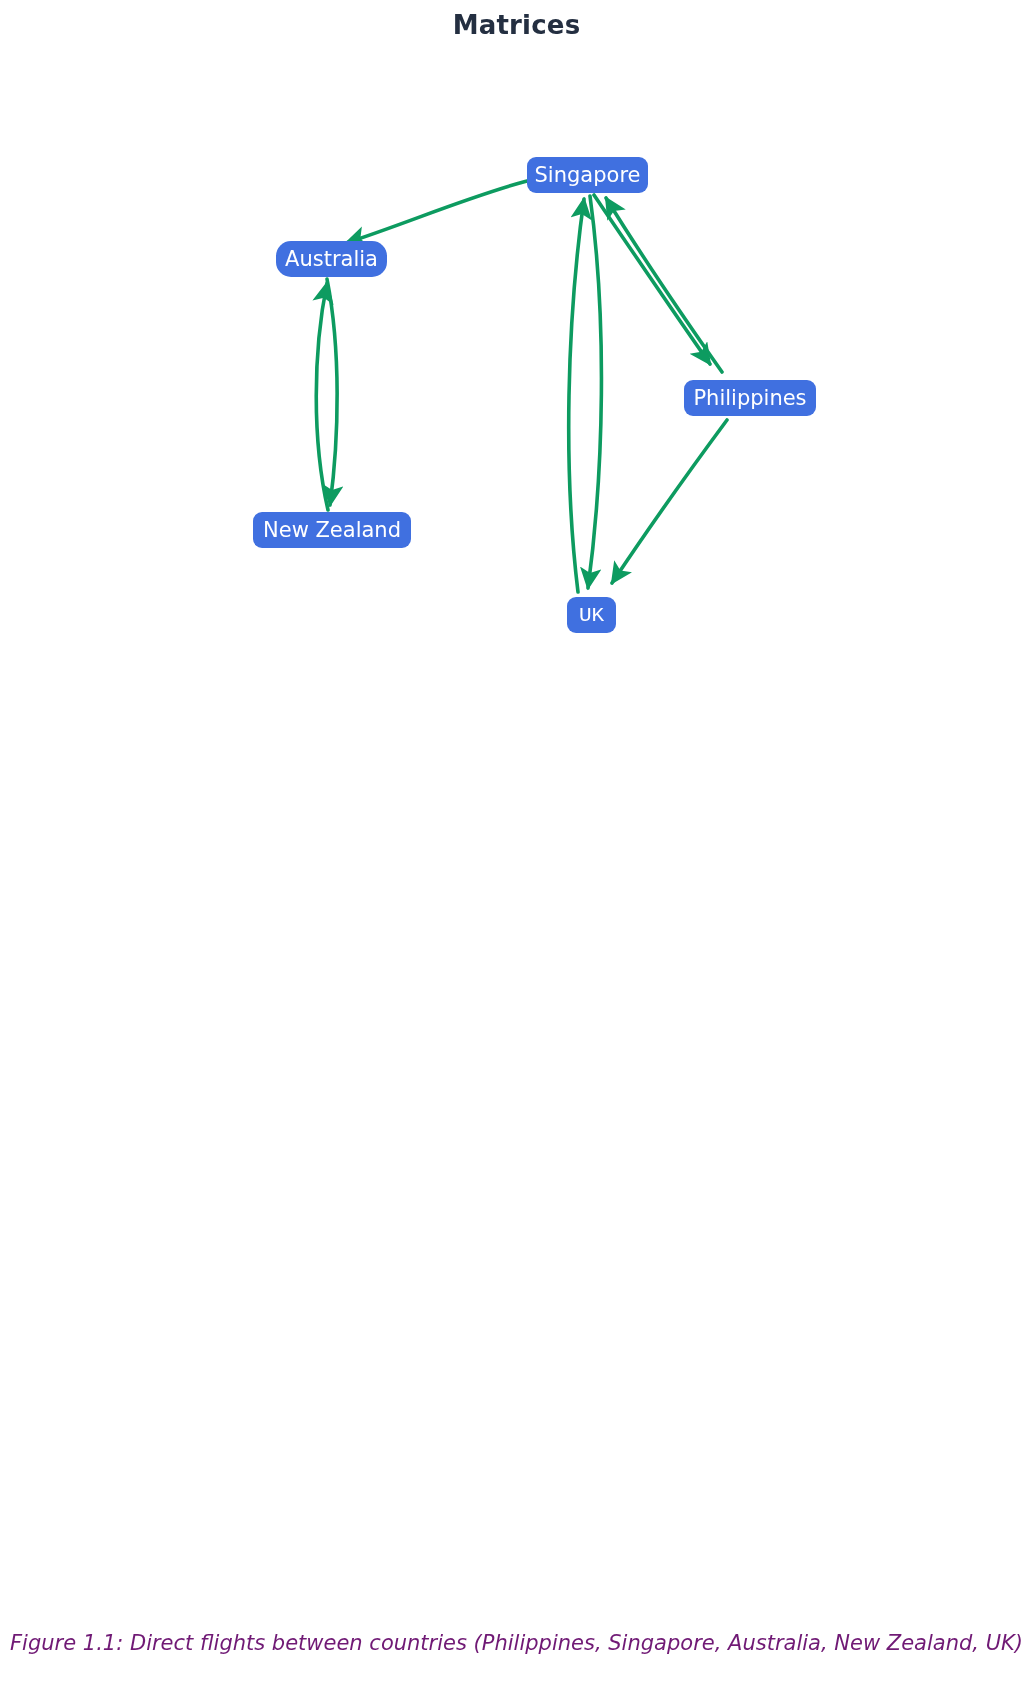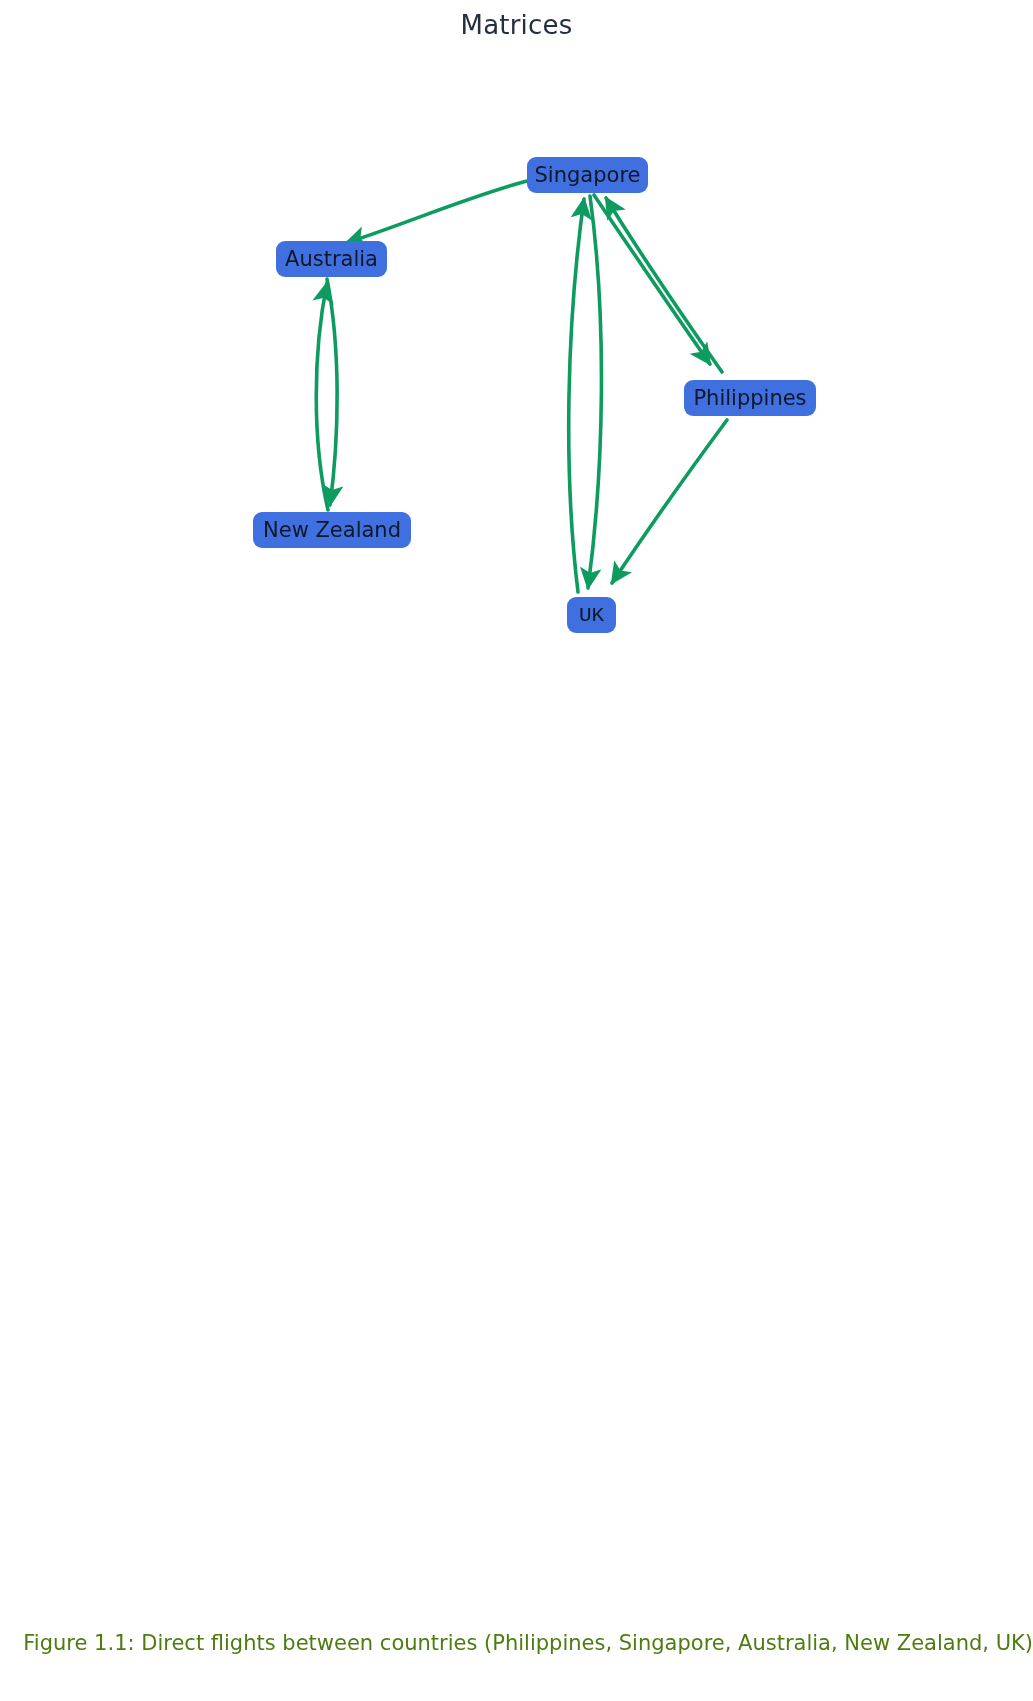--- a/index.html
+++ b/index.html
@@ -16,60 +16,61 @@
     background: #ffffff;
     overflow: hidden;
   }
   #title {
     position: absolute;
     top: 10px;
     left: 0;
     width: 1033px;
     text-align: center;
     font-size: 26px;
-    font-weight: normal;
+    font-weight: bold;
     color: #242f41;
     letter-spacing: 0.2px;
   }
   #graph {
     position: absolute;
     top: 0; left: 0;
     width: 1033px;
     height: 1640px;
   }
   #edge-layer {
     position: absolute;
     top: 0; left: 0;
     width: 1033px;
     height: 1640px;
     pointer-events: none;
   }
   .node {
     position: absolute;
     background: #4070e0;
-    color: #0f172a;
+    color: #ffffff;
     border-radius: 9px;
     font-size: 21px;
     line-height: 1;
     display: flex;
     align-items: center;
     justify-content: center;
     padding: 0 12px;
     white-space: nowrap;
     user-select: none;
   }
   #caption {
     position: absolute;
     left: 0;
     top: 1630px;
     width: 1033px;
-    text-align: right;
+    text-align: center;
     font-size: 21px;
     line-height: 1.32;
-    color: #4d7c0f;
+    color: #701a75;
+    font-style: italic;
   }
   .cap-line { display: block; }
 </style>
 </head>
 <body>
 
 <div id="page">
 
   <div id="title">Matrices</div>
 
@@ -96,21 +97,21 @@
 
       <path d="M 578,592 C 563,470 567,320 584,199" fill="none" stroke="#0d9b60" stroke-width="3.6" stroke-linecap="round" marker-end="url(#arrowhead)"></path>
 
       <path d="M 727,420 C 690,470 644,535 612,583" fill="none" stroke="#0d9b60" stroke-width="3.6" stroke-linecap="round" marker-end="url(#arrowhead)"></path>
     </svg>
 
     <div class="node" style="left:527px; top:157px; width:121px; height:36px;">
       <span>Singapore</span>
     </div>
 
-    <div class="node" style="left:276px; top:241px; width:111px; height:36px;">
+    <div class="node" style="left:276px; top:241px; width:111px; height:36px;border-radius:15px;">
       <span>Australia</span>
     </div>
 
     <div class="node" style="left:684px; top:380px; width:132px; height:36px;">
       <span>Philippines</span>
     </div>
 
     <div class="node" style="left:253px; top:512px; width:158px; height:36px;">
       <span>New Zealand</span>
     </div>

